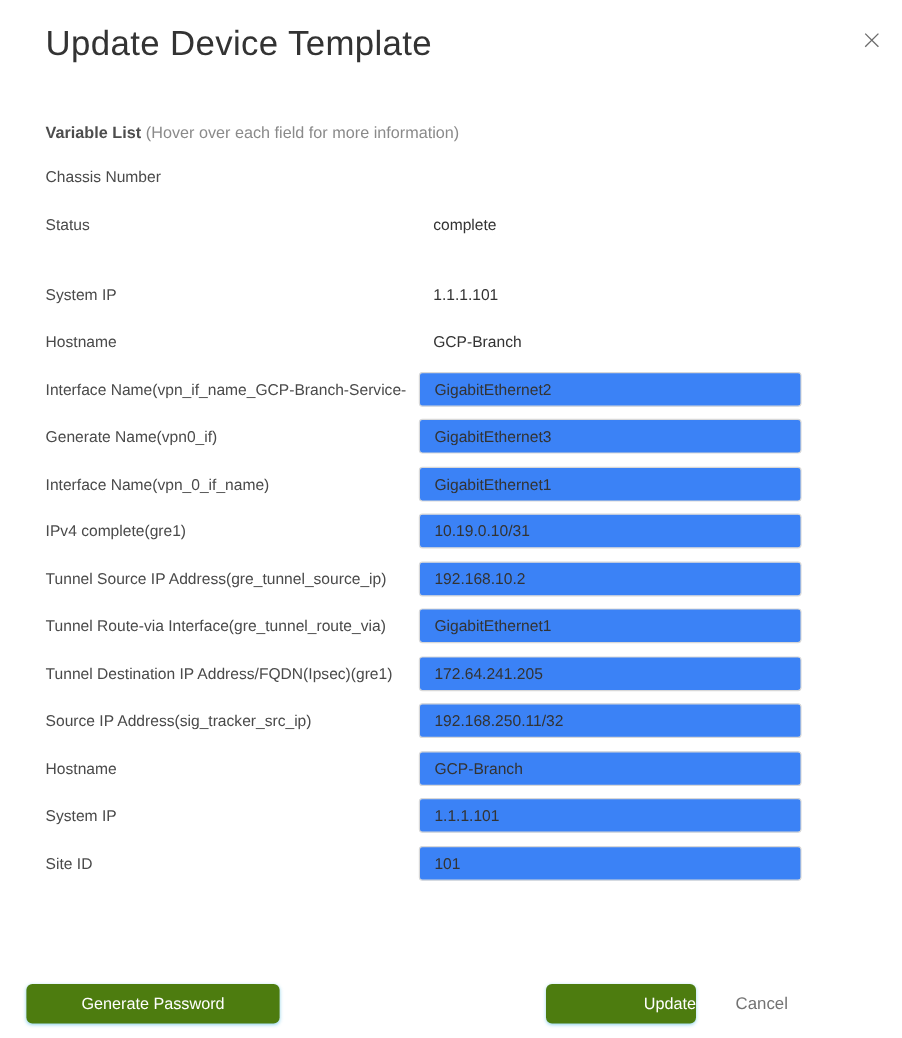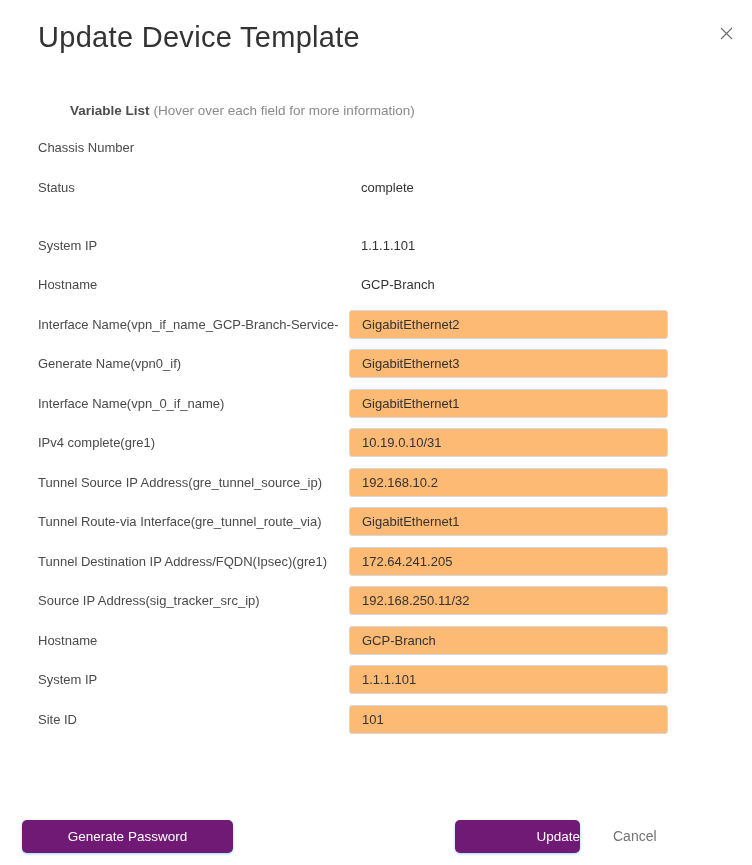--- a/index.html
+++ b/index.html
@@ -34,21 +34,20 @@
   .section-header {
     margin-top: 49px;
     font-size: 13.5px;
     line-height: 16px;
     color: #8a8a8a;
   }
   .section-header .section-title {
     font-weight: bold;
     color: #4d4d4d;
     margin-right: 4px;
-    margin-left: 32px;
   }
   .rows { margin-top: 14px; }
   .row {
     display: flex;
     align-items: center;
     height: 29px;
     margin-bottom: 10.5px;
   }
   .row.extra-gap { margin-bottom: 29px; }
   .row-label {
@@ -63,39 +62,39 @@
   .static-value {
     padding-left: 12px;
     font-size: 13px;
     color: #333333;
   }
   .field-input {
     width: 319px;
     height: 29px;
     border: 1px solid #d8d8d8;
     border-radius: 3px;
-    background: #fdba74;
+    background: #3b82f6;
     padding: 0 12px;
     font-family: "Liberation Sans", "DejaVu Sans", sans-serif;
     font-size: 13px;
     color: #333333;
     outline: none;
   }
   .footer {
     position: absolute;
     left: 0; top: 800px;
     width: 752px; height: 34px;
   }
   .btn {
     position: absolute;
     top: 0;
     height: 33px;
     border: none;
     border-radius: 5px;
-    background: #701a75;
+    background: #4d7c0f;
     color: #ffffff;
     font-family: "Liberation Sans", "DejaVu Sans", sans-serif;
     font-size: 13.5px;
     cursor: pointer;
     box-shadow: 0 1px 3px rgba(26, 166, 212, 0.45);
   }
   .btn-generate { left: 22px; width: 211px; }
   .btn-update { left: 455px; width: 125px; text-align: right; }
   .link-cancel {
     position: absolute;

